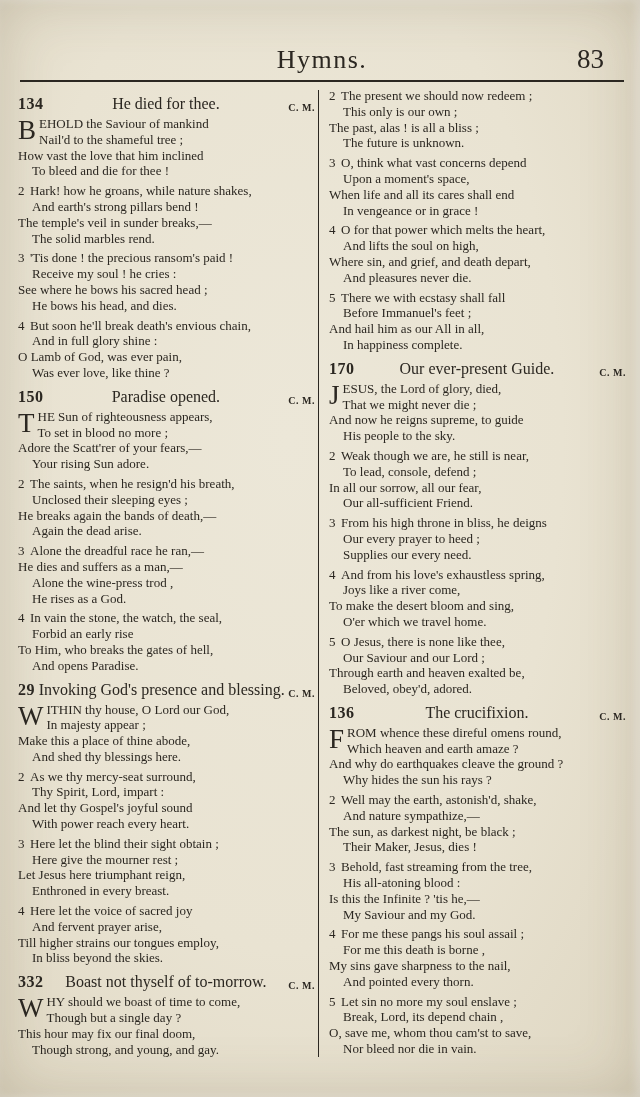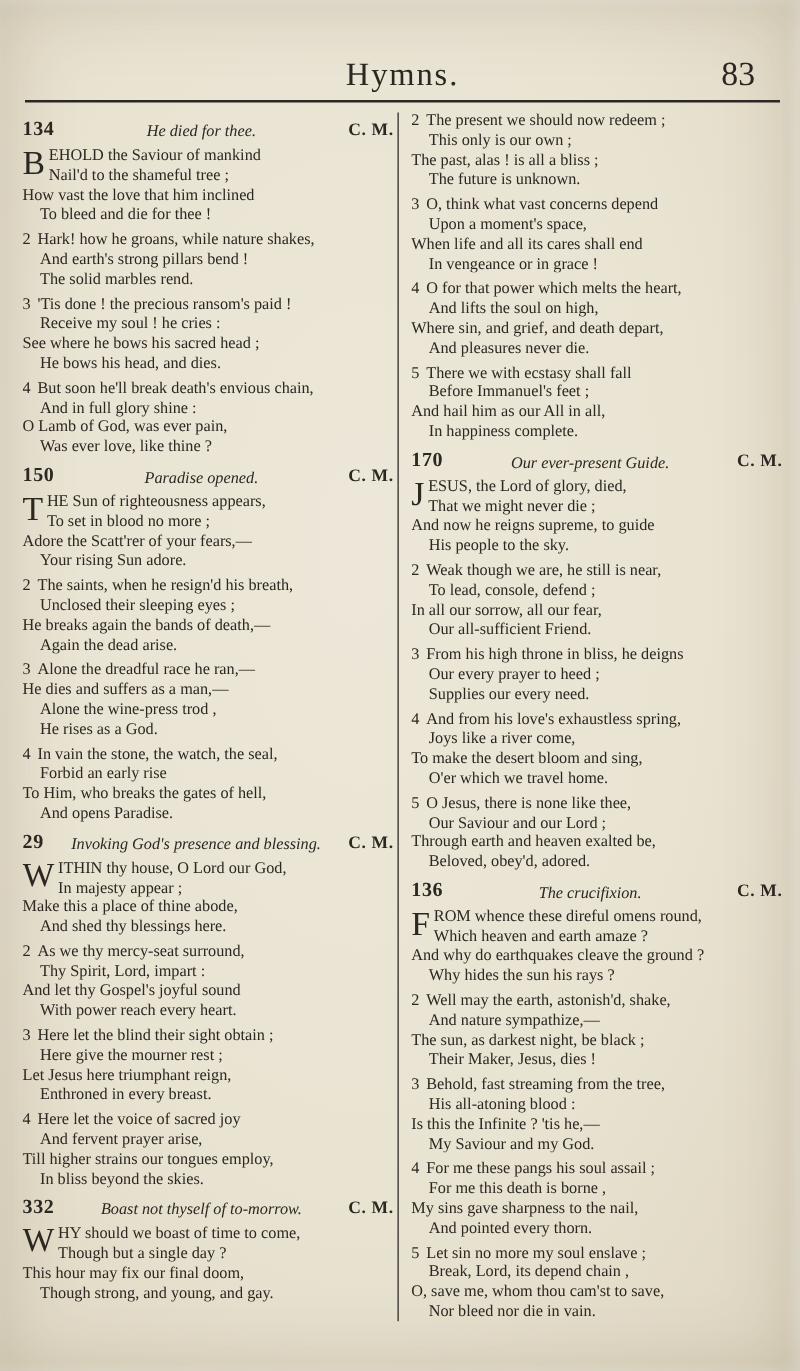--- a/index.html
+++ b/index.html
@@ -56,22 +56,22 @@
     margin:2px 3px 4px 3px;
   }
   .col-right{flex:1;padding-left:7px;}
   .hymn{margin-bottom:2px;}
   .hymn-head{
     display:flex;
     align-items:flex-end;
     margin:7px 0 3px 0;
   }
   .hymn-num{font-size:16px;font-weight:700;letter-spacing:.5px;}
-  .hymn-title{flex:1;text-align:center;font-style:italic;font-size:13px;}
-  .hymn-meter{font-size:14px;font-weight:700;letter-spacing:.5px;}
+  .hymn-title{flex:1;text-align:center;font-size:16px;}
+  .hymn-meter{font-size:10px;font-weight:700;letter-spacing:.5px;}
   .verse{margin-bottom:4px;overflow:hidden;}
   .line{
     font-size:13px;
     line-height:15.8px;
     white-space:nowrap;
   }
   .line.indent{padding-left:14px;}
   .vnum{display:inline-block;min-width:8px;margin-right:4px;}
   .dropcap{
     float:left;
@@ -102,20 +102,21 @@
           <div class="verse has-dc">
             <span class="dropcap">B</span>
             <div class="line">EHOLD the Saviour of mankind</div>
             <div class="line">Nail'd to the shameful tree ;</div>
             <div class="line">How vast the love that him inclined</div>
             <div class="line indent">To bleed and die for thee !</div>
           </div>
           <div class="verse">
             <div class="line"><span class="vnum">2</span>Hark! how he groans, while nature shakes,</div>
             <div class="line indent">And earth's strong pillars bend !</div>
+            <div class="line">The temple's veil in sunder breaks,—</div>
             <div class="line indent">The solid marbles rend.</div>
           </div>
           <div class="verse">
             <div class="line"><span class="vnum">3</span>'Tis done ! the precious ransom's paid !</div>
             <div class="line indent">Receive my soul ! he cries :</div>
             <div class="line">See where he bows his sacred head ;</div>
             <div class="line indent">He bows his head, and dies.</div>
           </div>
           <div class="verse">
             <div class="line"><span class="vnum">4</span>But soon he'll break death's envious chain,</div>

